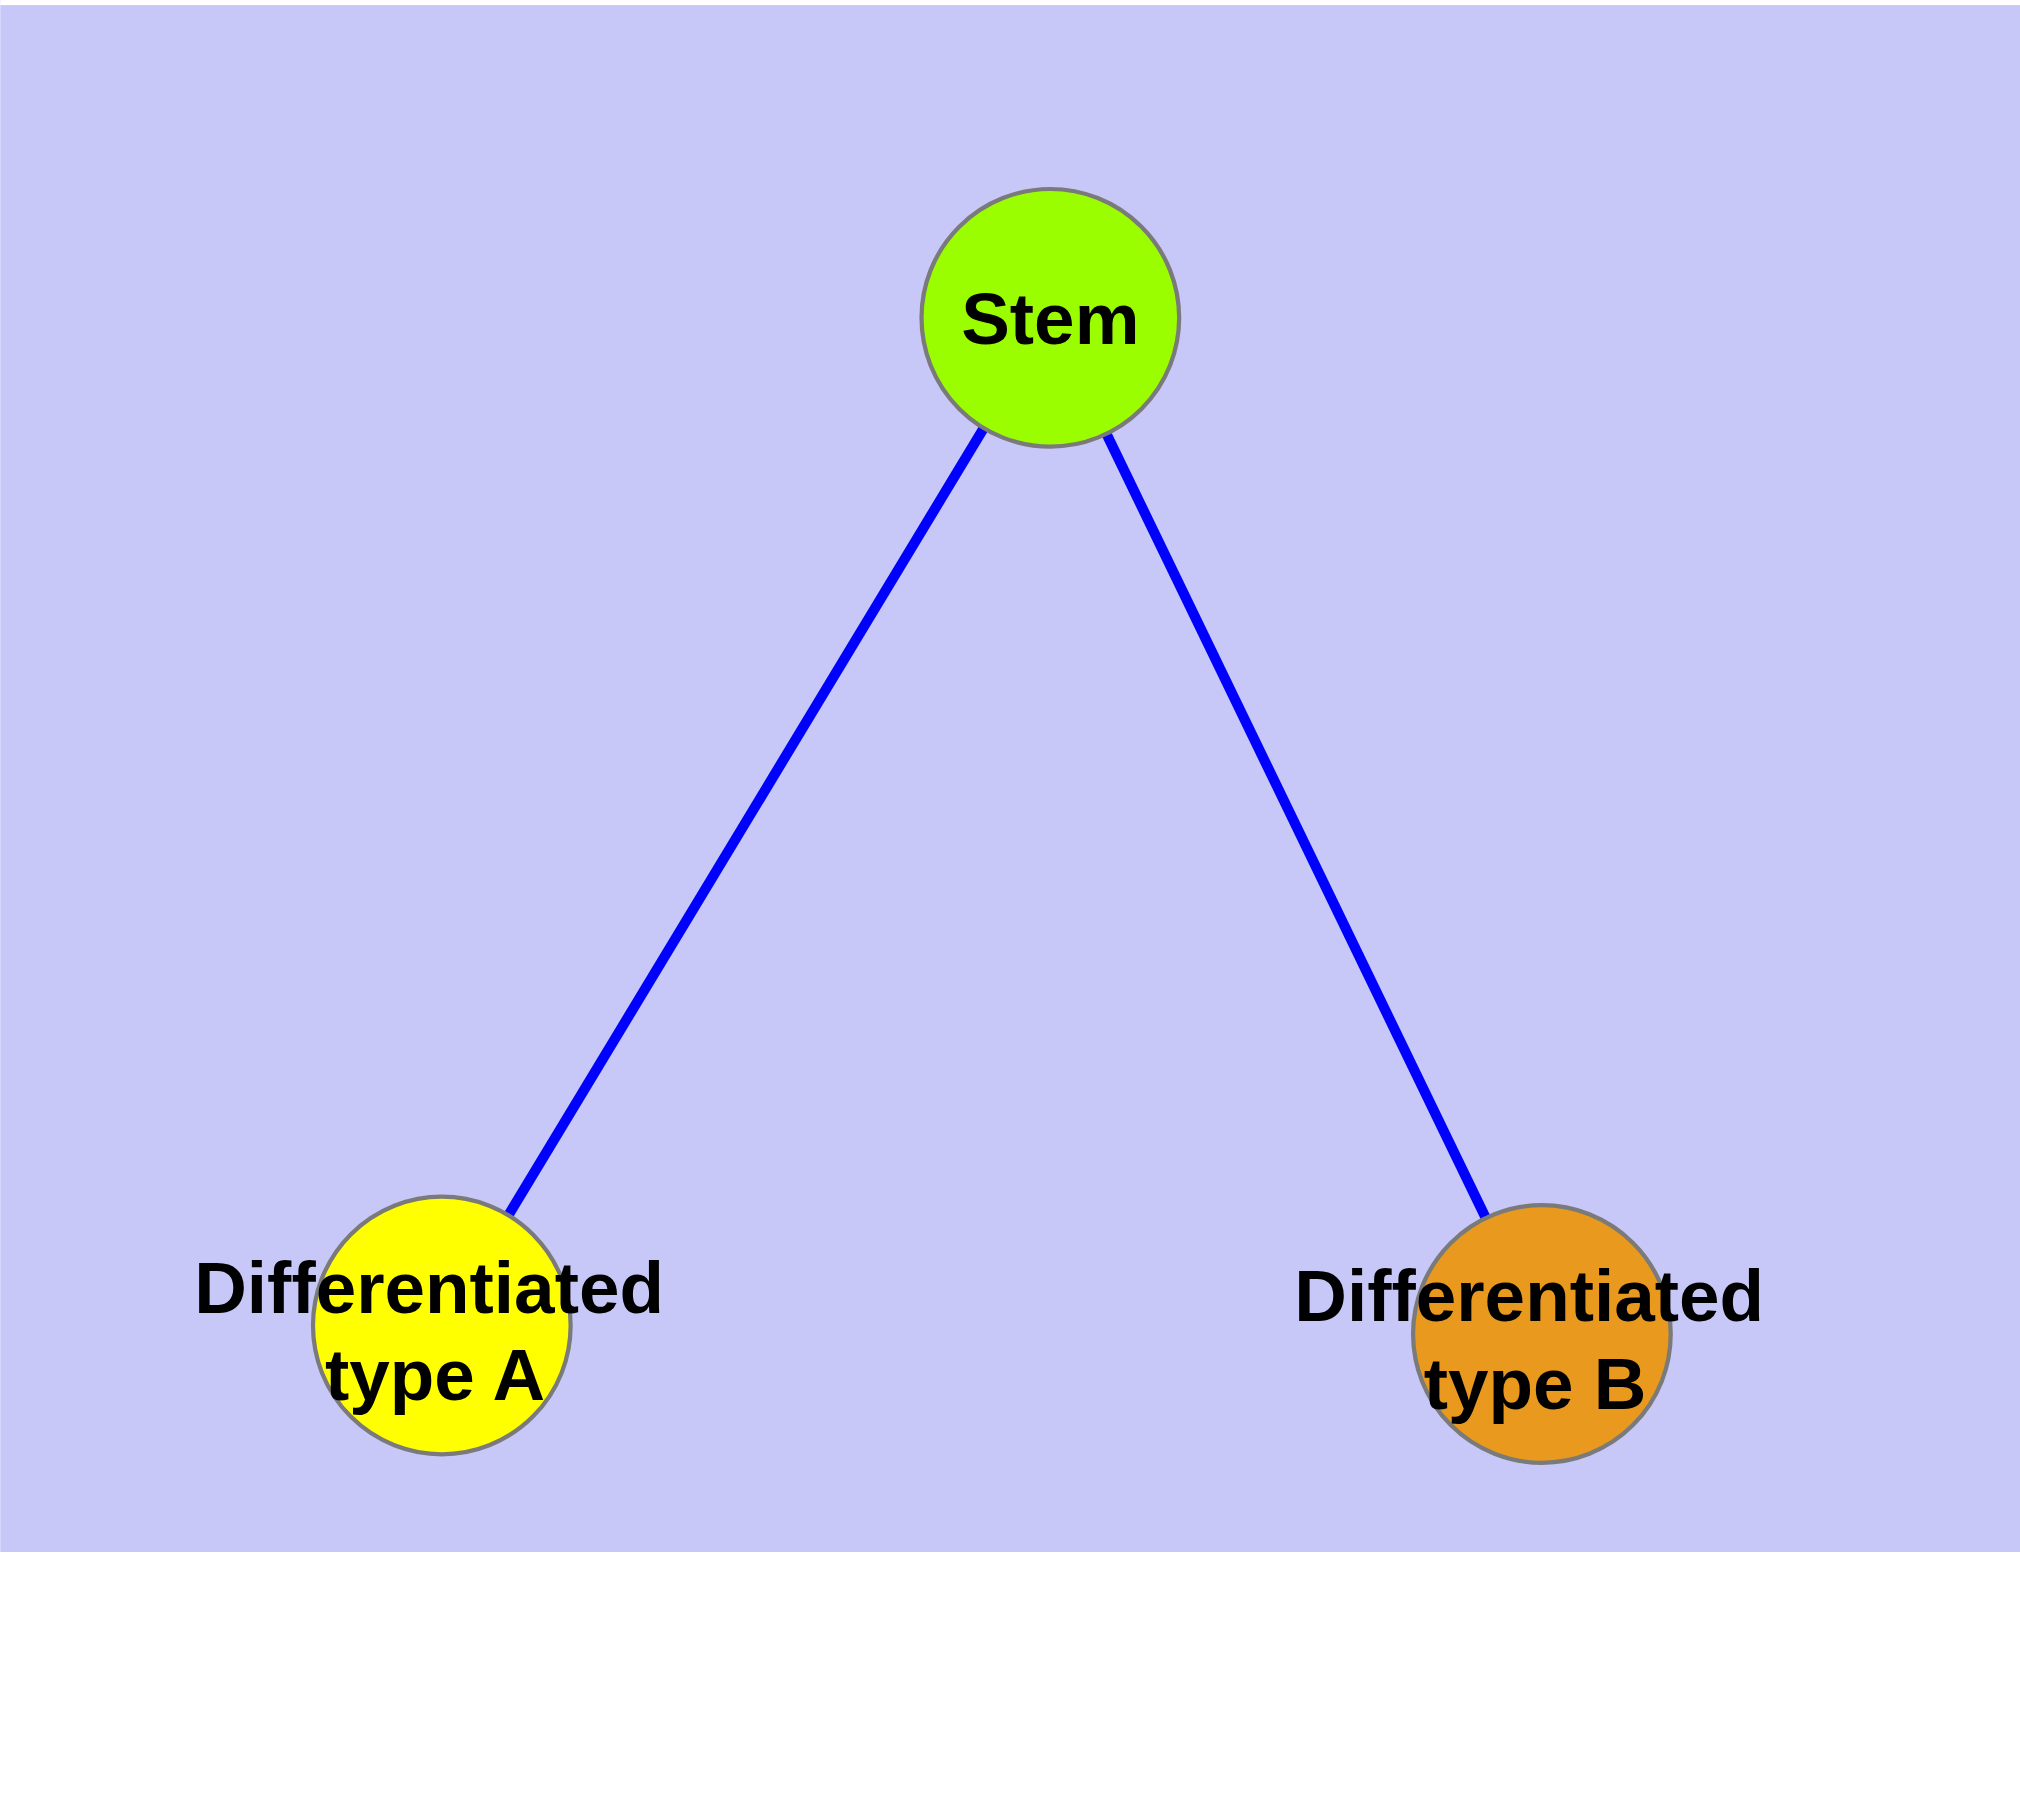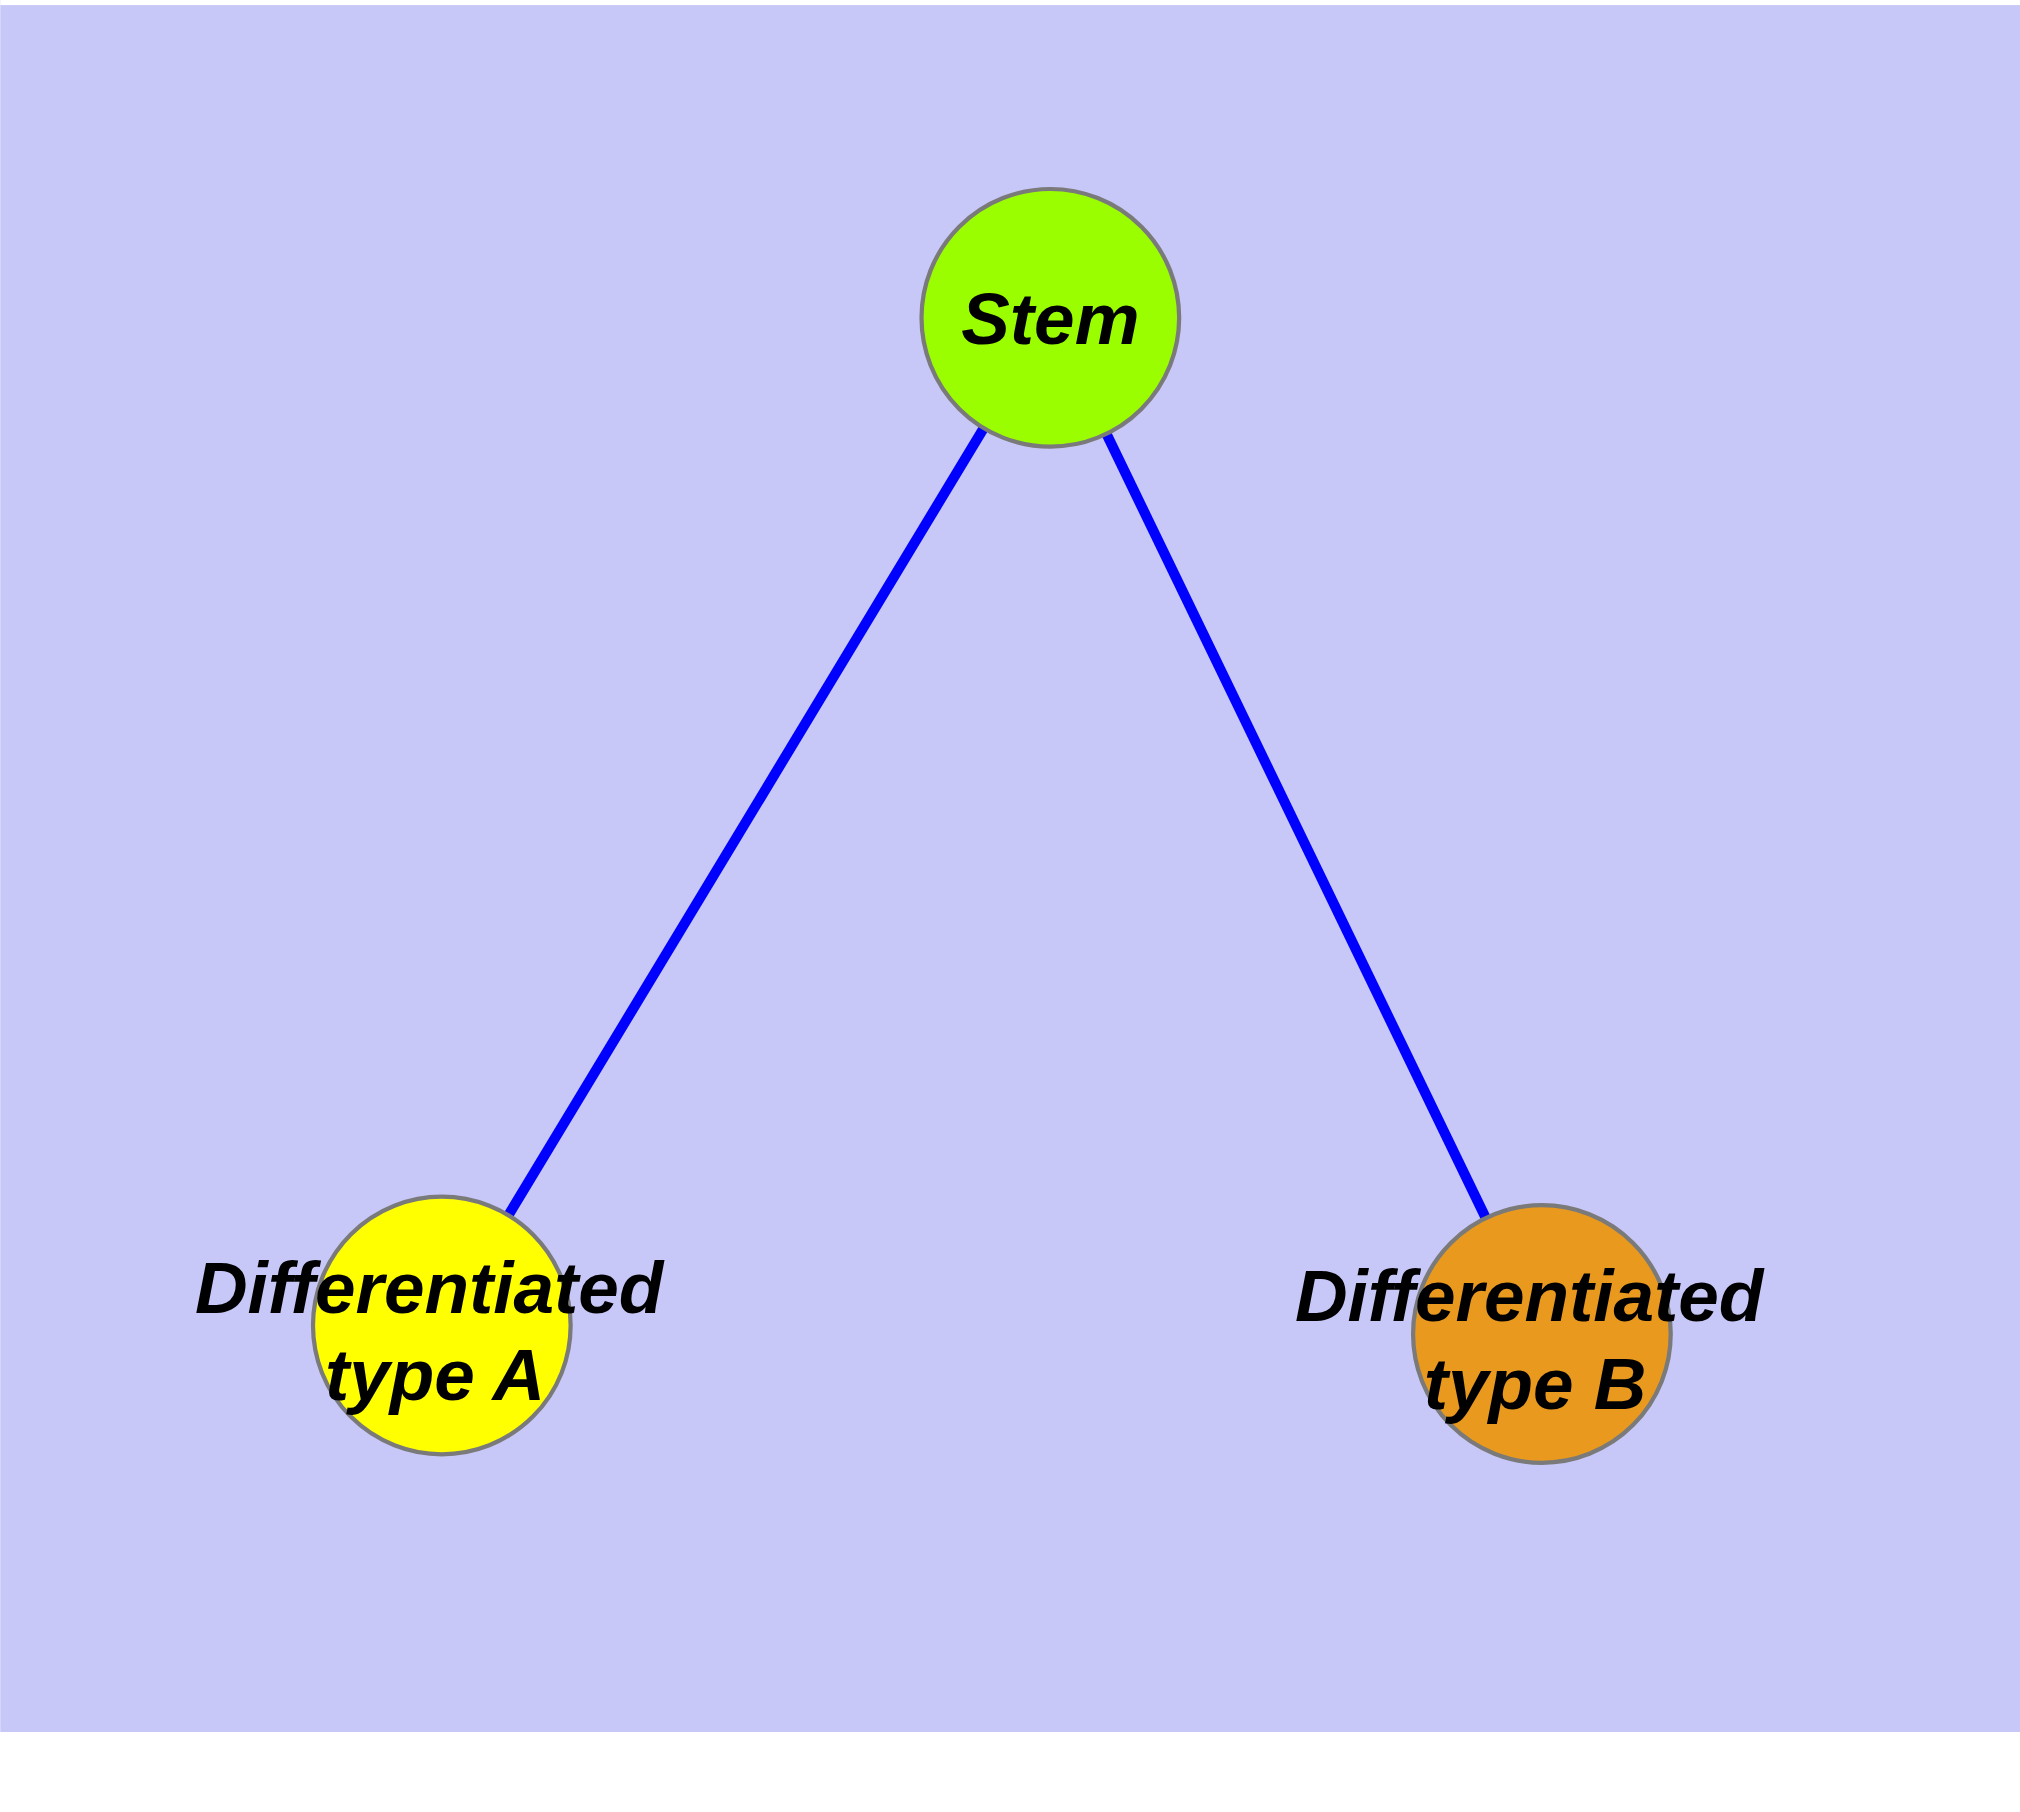--- a/index.html
+++ b/index.html
@@ -2,25 +2,24 @@
 <html style="font-size:13.6px"><head>
 <meta charset="utf-8">
 <style>
   html, body {
     margin: 0;
     padding: 0;
     background: #ffffff;
   }
   .stage {
     width: 2021px;
-    height: 1732px;
+    height: 1552px;
     position: relative;
     overflow: hidden;
     background: #ffffff;
-    font-style: italic;
   }
   svg.graph {
     display: block;
   }
   .edge {
     stroke-width: 12px;
     fill: none;
   }
   .node-circle {
     stroke: #7a7a7a;

